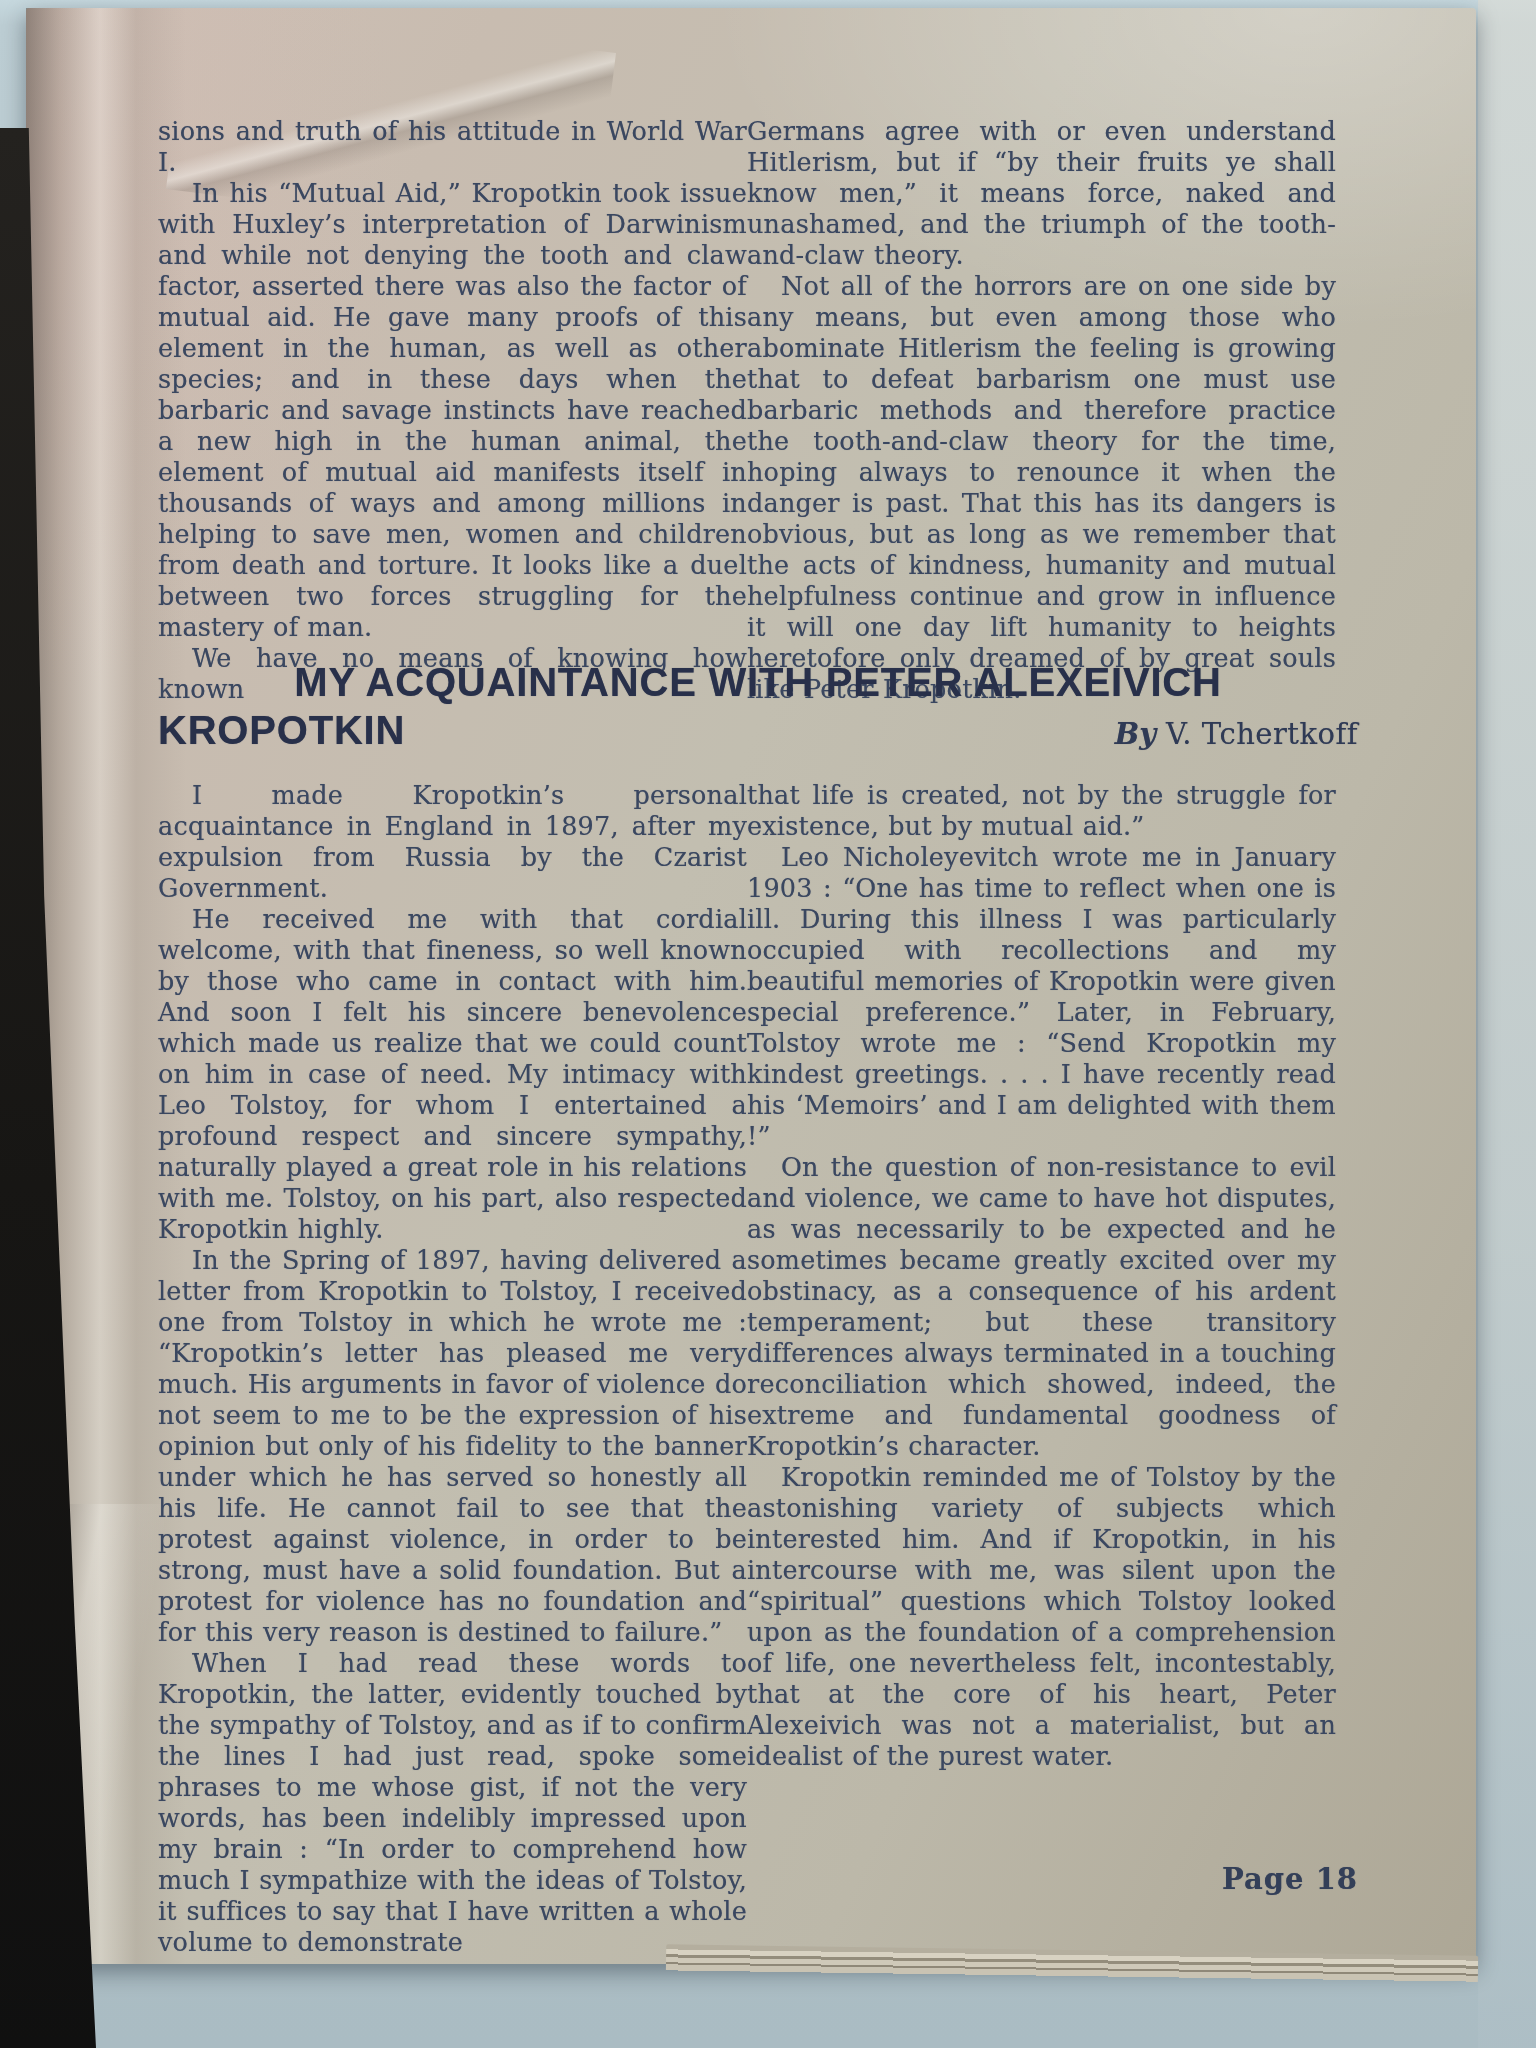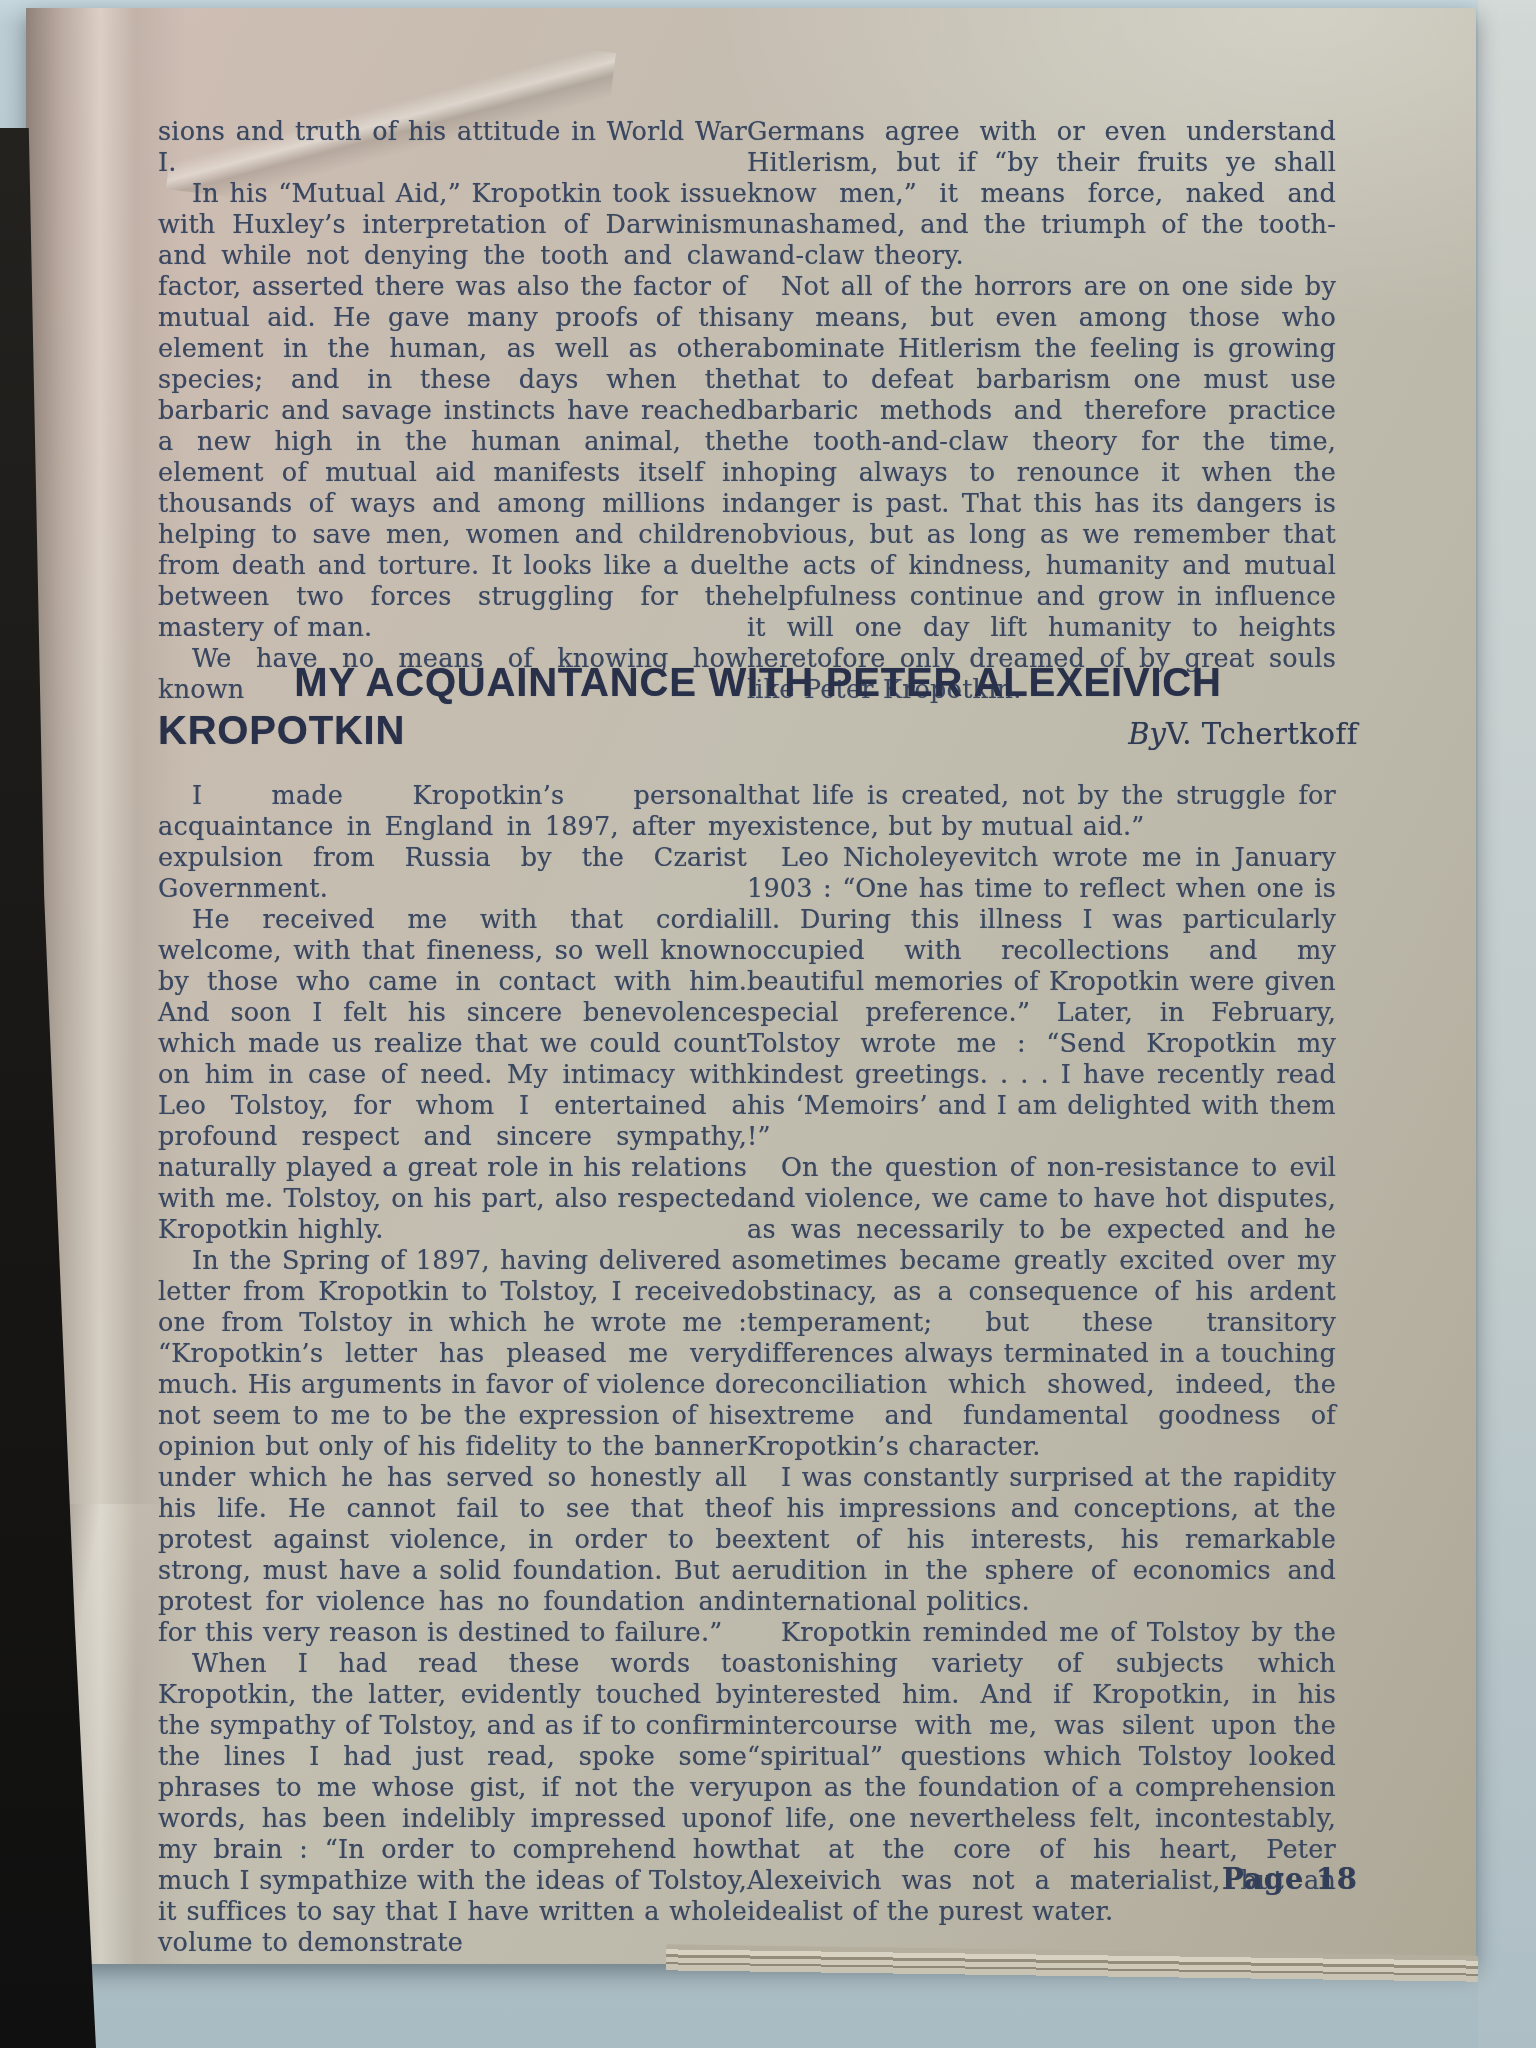--- a/index.html
+++ b/index.html
@@ -63,21 +63,21 @@
        color:#3a4760;letter-spacing:.2px;word-spacing:1px;
        text-shadow:0 0 .7px rgba(58,71,96,.55);}
   .para{margin:0;}
   .para.indent{text-indent:34px;}
   .article-header{position:absolute;left:132px;top:650px;width:1200px;}
   .title-line{display:block;font-family:"Liberation Sans",sans-serif;font-weight:700;
       font-size:40px;line-height:48px;color:#28304a;letter-spacing:.8px;
       text-shadow:0 0 .8px rgba(40,48,74,.6);text-align:center;}
   .title-row{display:flex;justify-content:space-between;align-items:baseline;}
   .byline{font-size:29px;color:#2f3a55;white-space:nowrap;text-shadow:0 0 .7px rgba(47,58,85,.55);}
-  .byline .by{font-style:italic;font-weight:400;}
+  .byline .by{font-style:italic;font-weight:700;margin-right:10px;}
   .byline .name{font-weight:400;letter-spacing:.5px;}
   .page-number{position:absolute;top:1854px;right:118px;font-weight:700;
       font-size:29px;color:#333f58;letter-spacing:1px;
       text-shadow:0 0 .7px rgba(51,63,88,.6);}
 </style>
 </head>
 <body>
 
 <div class="scene">
   <div class="right-band"></div>
@@ -116,21 +116,20 @@
       <div class="col">
         <p class="para indent">I made Kropotkin’s personal acquaintance in England in 1897, after my expulsion from Russia by the Czarist Government.</p>
         <p class="para indent">He received me with that cordial welcome, with that fineness, so well known by those who came in contact with him. And soon I felt his sincere benevolence which made us realize that we could count on him in case of need.  My intimacy with Leo Tolstoy, for whom I entertained a profound respect and sincere sympathy, naturally played a great role in his relations with me. Tolstoy, on his part, also respected Kropotkin highly.</p>
         <p class="para indent">In the Spring of 1897, having delivered a letter from Kropotkin to Tolstoy, I received one from Tolstoy in which he wrote me : “Kropotkin’s letter has pleased me very much. His arguments in favor of violence do not seem to me to be the expression of his opinion but only of his fidelity to the banner under which he has served so honestly all his life. He cannot fail to see that the protest against violence, in order to be strong, must have a solid foundation.  But a protest for violence has no foundation and for this very reason is destined to failure.”</p>
         <p class="para indent">When I had read these words to Kropotkin, the latter, evidently touched by the sympathy of Tolstoy, and as if to confirm the lines I had just read, spoke some phrases to me whose gist, if not the very words, has been indelibly impressed upon my brain : “In order to comprehend how much I sympathize with the ideas of Tolstoy, it suffices to say that I have written a whole volume to demonstrate</p>
       </div>
       <div class="col">
         <p class="para">that life is created, not by the struggle for existence, but by mutual aid.”</p>
         <p class="para indent">Leo Nicholeyevitch wrote me in January 1903 : “One has time to reflect when one is ill. During this illness I was particularly occupied with recollections and my beautiful memories of Kropotkin were given special preference.”  Later, in February, Tolstoy wrote me : “Send Kropotkin my kindest greetings. . . . I have recently read his ‘Memoirs’ and I am delighted with them !”</p>
         <p class="para indent">On the question of non-resistance to evil and violence, we came to have hot disputes, as was necessarily to be expected and he sometimes became greatly excited over my obstinacy, as a consequence of his ardent temperament; but these transitory differences always terminated in a touching reconciliation which showed, indeed, the extreme and fundamental goodness of Kropotkin’s character.</p>
-        <p class="para indent">I was constantly surprised at the rapidity of his impressions and conceptions, at the extent of his interests, his remarkable erudition in the sphere of economics and international politics.</p>
         <p class="para indent">Kropotkin reminded me of Tolstoy by the astonishing variety of subjects which interested him.  And if Kropotkin, in his intercourse with me, was silent upon the “spiritual” questions which Tolstoy looked upon as the foundation of a comprehension of life, one nevertheless felt, incontestably, that at the core of his heart, Peter Alexeivich was not a materialist, but an idealist of the purest water.</p>
       </div>
     </section>
 
     <div class="page-number">Page 18</div>
   </div>
 
   <div class="dark-wedge"></div>
 </div>
 

